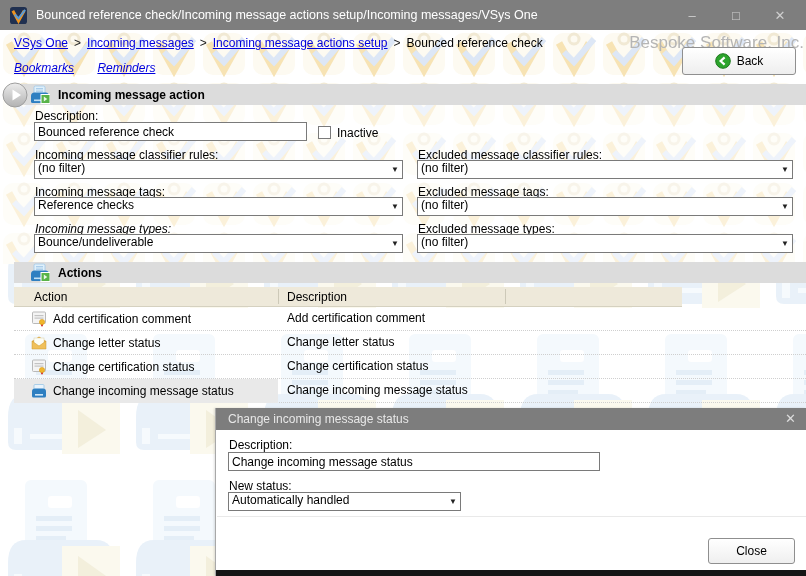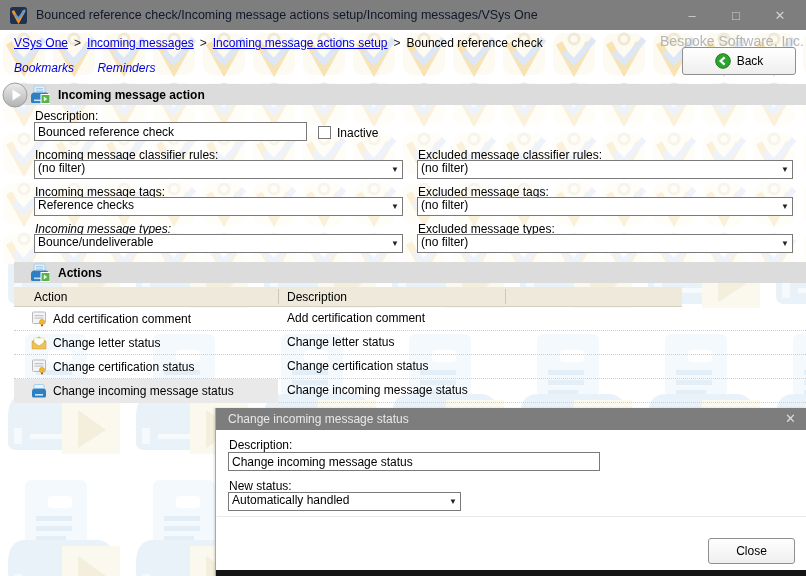--- a/index.html
+++ b/index.html
@@ -6,33 +6,33 @@
     --titlebar:#7e7e7e; --link:#0000dd; --section_bar:#dcdcdc; --table_header:#eee9da;
     --row_selected:#e9e9e9; --dialog_title:#7d7d7d; --back_green:#2ca42c; --bottom_bar:#151515;
     --ctrl_border:#7a7a7a;
   }
   *{box-sizing:border-box;margin:0;padding:0;}
   body{font-family:"Liberation Sans",sans-serif;background:#fff;}
   .win{position:relative;width:806px;height:576px;background:#fff;overflow:hidden;font-size:12px;color:#000;}
 
   .titlebar{position:absolute;left:0;top:0;width:806px;height:30px;background:var(--titlebar);
     display:flex;align-items:center;padding-left:10px;z-index:2;}
-  .titlebar .ttl{color:#0f172a;font-size:12.5px;margin-left:9px;white-space:nowrap;}
+  .titlebar .ttl{color:#ffffff;font-size:12.5px;margin-left:9px;white-space:nowrap;}
   .winbtns{position:absolute;right:4px;top:0;height:30px;display:flex;align-items:center;}
   .winbtn{width:44px;text-align:center;color:#cfcfcf;font-size:13px;cursor:default;}
 
   .wm{position:absolute;left:0;top:30px;z-index:0;}
 
   .breadcrumb{position:absolute;left:14px;top:36px;z-index:1;white-space:nowrap;}
   .breadcrumb a{color:var(--link);text-decoration:underline;cursor:pointer;}
   .breadcrumb .sep{color:#222;margin:0 6px;}
-  .company{position:absolute;right:2px;top:33px;color:#b5b5b5;font-size:14px;z-index:1;}
+  .company{position:absolute;right:2px;top:33px;color:#b5b5b5;font-size:17px;z-index:1;}
 
   .quicklinks{position:absolute;left:14px;top:61px;z-index:1;}
-  .quicklinks a{color:var(--link);font-style:italic;margin-right:20px;cursor:pointer;}
+  .quicklinks a{color:var(--link);font-style:italic;text-decoration:underline;margin-right:20px;cursor:pointer;}
 
   .backbtn{position:absolute;left:682px;top:47px;width:114px;height:28px;z-index:1;
     border:1px solid #8f8f8f;border-radius:3px;background:linear-gradient(#ffffff,#eeeeee);
     display:flex;align-items:center;justify-content:center;gap:6px;cursor:pointer;}
 
   .secbar{position:absolute;left:14px;width:792px;height:21px;background:var(--section_bar);
     z-index:1;display:flex;align-items:center;}
   .secbar .sicon{margin-left:16px;}
   .secbar .stitle{font-weight:bold;margin-left:8px;}
   .expander{position:absolute;left:2px;top:82px;z-index:3;cursor:pointer;}

